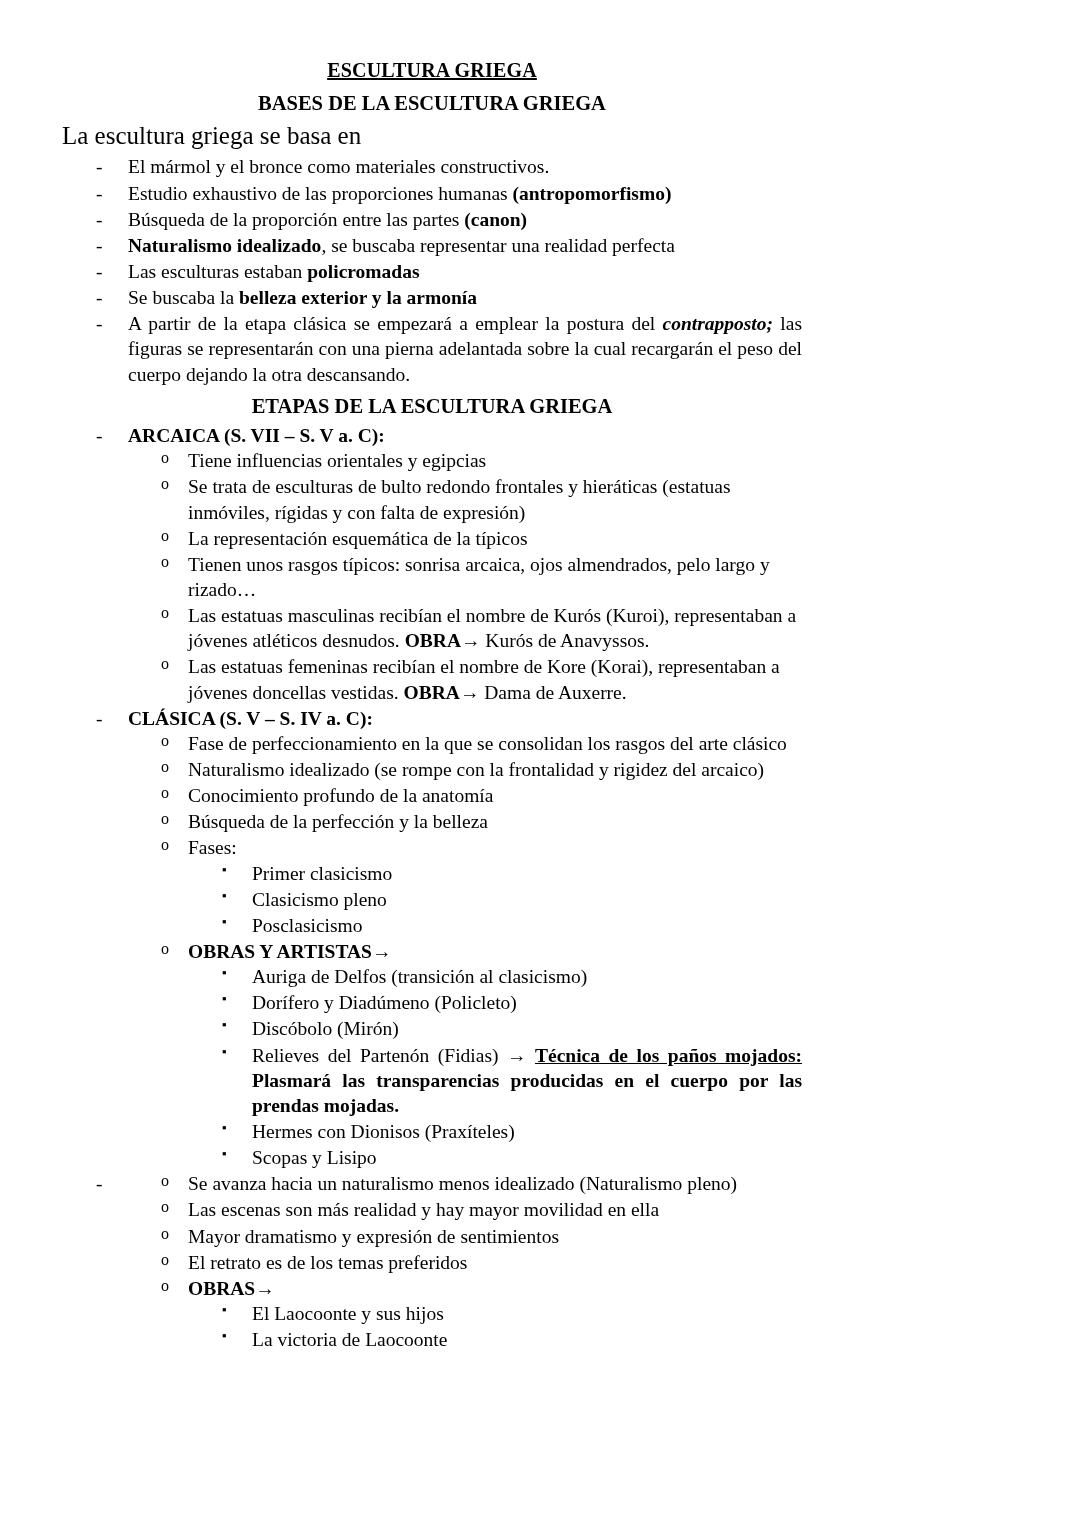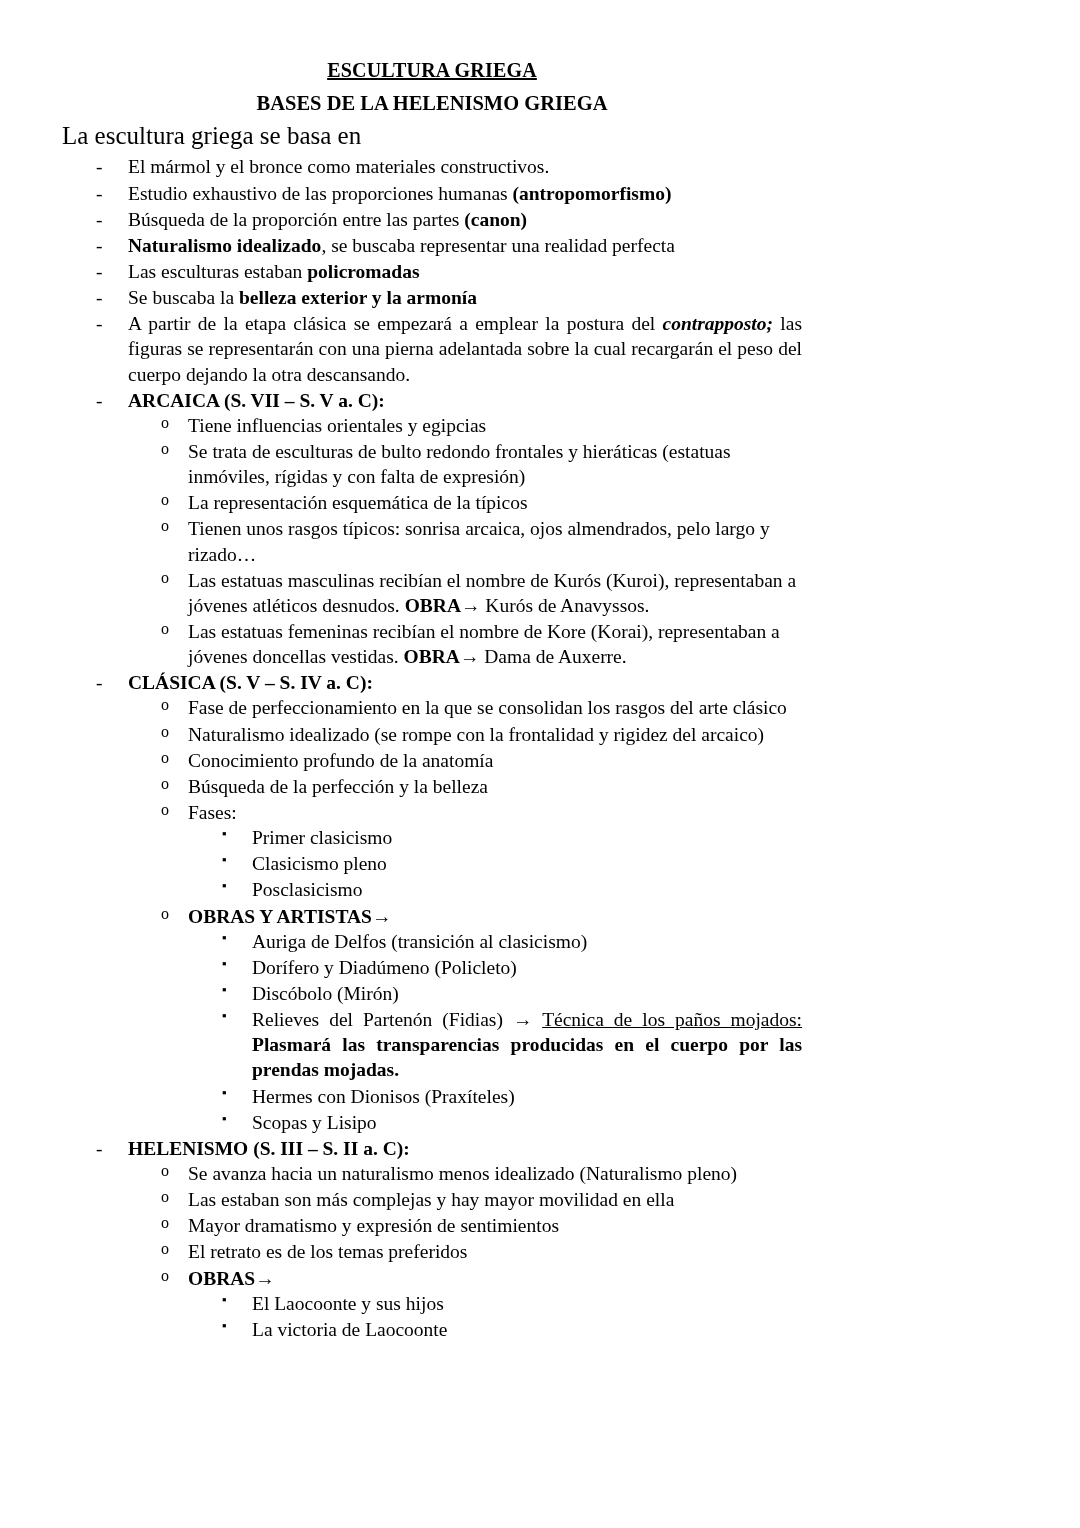--- a/index.html
+++ b/index.html
@@ -89,31 +89,31 @@
     font-size: 13px;
   }
   .txt {
     display: block;
   }
   .just {
     text-align: justify;
   }
   b, .b { font-weight: bold; }
   i, .i { font-style: italic; }
-  .bu { font-weight: normal; text-decoration: underline; }
+  .bu { font-weight: bold; text-decoration: underline; }
   .arrow { font-family: "Liberation Serif", serif; }
 </style>
 </head>
 <body>
 
 <div class="page">
 
   <h1 class="title-main">ESCULTURA GRIEGA</h1>
 
-  <h2 class="title-section">BASES DE LA HELENISMO GRIEGA</h2>
+  <h2 class="title-section">BASES DE LA ESCULTURA GRIEGA</h2>
 
   <p class="lead">La escultura griega se basa en</p>
 
   <ul class="lvl1">
     <li>
       <span class="mk">-</span>
       <span class="txt">El mármol y el bronce como materiales constructivos.</span>
     </li>
     <li>
       <span class="mk">-</span>
@@ -134,20 +134,21 @@
     <li>
       <span class="mk">-</span>
       <span class="txt">Se buscaba la <b>belleza exterior y la armonía</b></span>
     </li>
     <li>
       <span class="mk">-</span>
       <span class="txt just">A partir de la etapa clásica se empezará a emplear la postura del <b><i>contrapposto;</i></b> las figuras se representarán con una pierna adelantada sobre la cual recargarán el peso del cuerpo dejando la otra descansando.</span>
     </li>
   </ul>
 
+  <h2 class="title-section spaced">ETAPAS DE LA ESCULTURA GRIEGA</h2>
 
   <ul class="lvl1">
 
     <li>
       <span class="mk">-</span>
       <span class="txt b">ARCAICA (S. VII – S. V a. C):</span>
       <ul class="lvl2">
         <li>
           <span class="mk">o</span>
           <span class="txt">Tiene influencias orientales y egipcias</span>
@@ -241,29 +242,28 @@
               <span class="mk">▪</span>
               <span class="txt">Scopas y Lisipo</span>
             </li>
           </ul>
         </li>
       </ul>
     </li>
 
     <li>
       <span class="mk">-</span>
-      <span class="txt b">HELENISMO (S. III – S. II a. C):</span>
       <ul class="lvl2">
         <li>
           <span class="mk">o</span>
           <span class="txt">Se avanza hacia un naturalismo menos idealizado (Naturalismo pleno)</span>
         </li>
         <li>
           <span class="mk">o</span>
-          <span class="txt">Las estaban son más complejas y hay mayor movilidad en ella</span>
+          <span class="txt">Las escenas son más realidad y hay mayor movilidad en ella</span>
         </li>
         <li>
           <span class="mk">o</span>
           <span class="txt">Mayor dramatismo y expresión de sentimientos</span>
         </li>
         <li>
           <span class="mk">o</span>
           <span class="txt">El retrato es de los temas preferidos</span>
         </li>
         <li>

